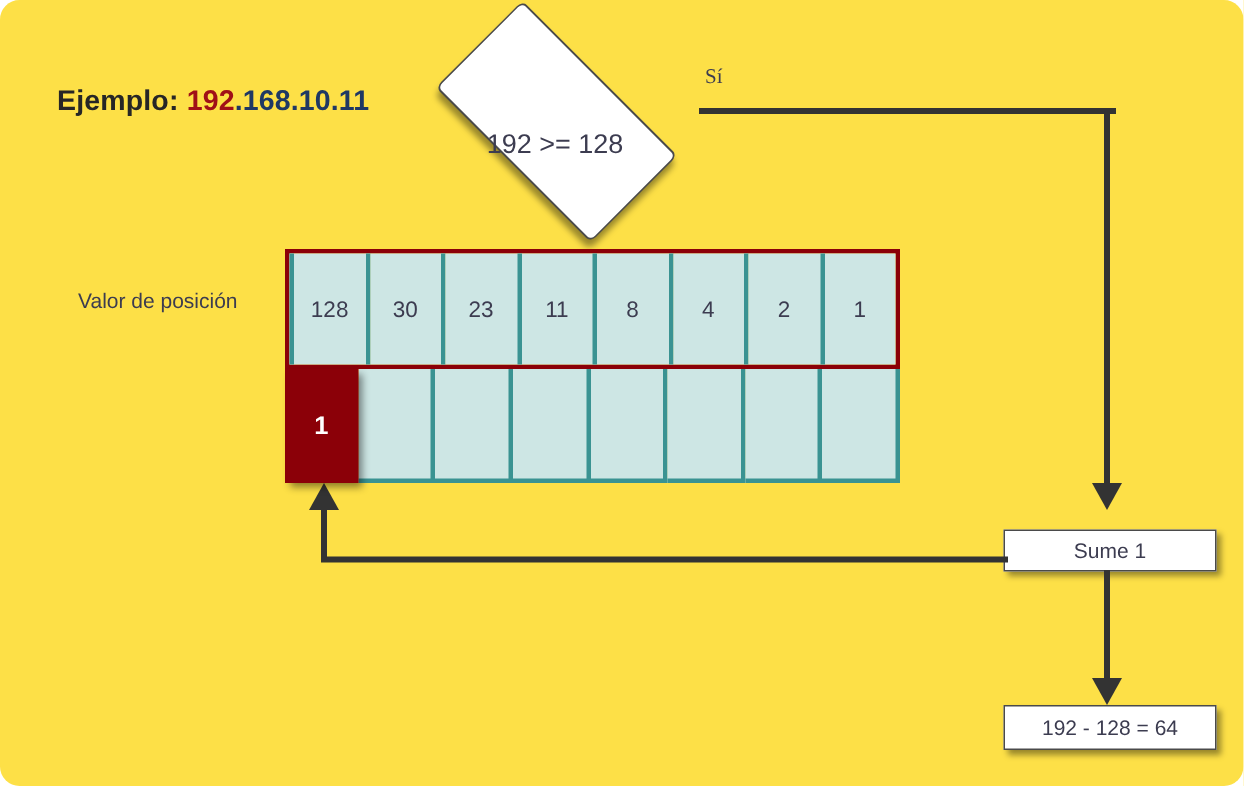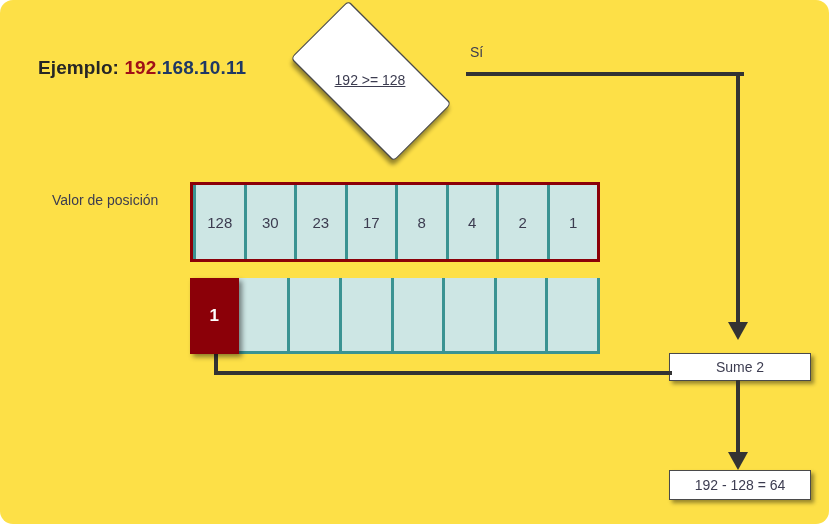--- a/index.html
+++ b/index.html
@@ -49,39 +49,39 @@
     height: 60px;
     background: #ffffff;
     border: 1px solid #4a4a4a;
     border-radius: 4px;
     transform: rotate(45deg) scale(1.0, 1.32);
     box-shadow: 3px 3px 4px rgba(0,0,0,0.40);
   }
   #diamond-label {
     position: absolute;
     left: 0;
-    top: 0;
+    top: 16px;
     width: 196px;
     height: 112px;
     display: flex;
     align-items: center;
     justify-content: center;
-    font-size: 14px;
-    color: #3C3C50;
-    white-space: nowrap;
-    text-decoration: underline;
+    font-size: 18px;
+    color: #3C3C50;
+    white-space: nowrap;
   }
 
   
   #si-label {
     position: absolute;
     left: 470px;
     top: 44px;
     font-size: 14px;
     color: #3C3C50;
+    font-family: Liberation Serif, serif;
   }
 
   
   .line {
     position: absolute;
     background: #333333;
   }
 
   
   #line-si-h {
@@ -187,21 +187,20 @@
     position: absolute;
     left: 190px;
     top: 166px;
     width: 410px;
     height: 156px;
   }
   .grid-row {
     display: flex;
     width: 410px;
     box-sizing: border-box;
-    margin-top: 16px;
   }
   #top-row {
     height: 80px;
     border: 3px solid #8B0008;
     box-sizing: border-box;
   }
   #bottom-row {
     height: 76px;
     box-sizing: border-box;
   }
@@ -250,38 +249,38 @@
   <div id="diamond-wrap">
     <div id="diamond-shape"></div>
     <div id="diamond-label">192 &gt;= 128</div>
   </div>
 
   <div id="si-label">Sí</div>
   <div class="line" id="line-si-h"></div>
   <div class="line" id="line-si-v"></div>
   <div id="arrow-si-down"></div>
 
-  <div class="proc-box" id="box-sume">Sume 2</div>
+  <div class="proc-box" id="box-sume">Sume 1</div>
 
   <div class="line" id="line-result-v"></div>
   <div id="arrow-result-down"></div>
 
   <div class="proc-box" id="box-result">192 - 128 = 64</div>
 
   <div class="line" id="line-loop-h"></div>
   <div class="line" id="line-loop-v"></div>
   <div id="arrow-loop-up"></div>
 
   <div id="row-label">Valor de posición</div>
   <div id="table-wrap">
     <div class="grid-row" id="top-row">
       <div class="cell">128</div>
       <div class="cell">30</div>
       <div class="cell">23</div>
-      <div class="cell">17</div>
+      <div class="cell">11</div>
       <div class="cell">8</div>
       <div class="cell">4</div>
       <div class="cell">2</div>
       <div class="cell">1</div>
     </div>
     <div class="grid-row" id="bottom-row">
       <div class="cell filled">1</div>
       <div class="cell"></div>
       <div class="cell"></div>
       <div class="cell"></div>

